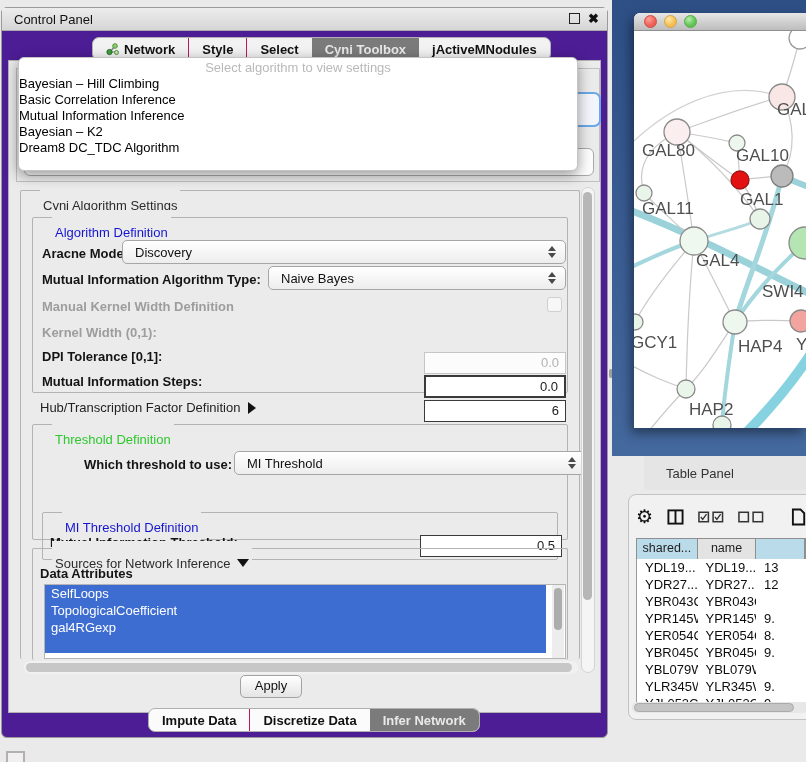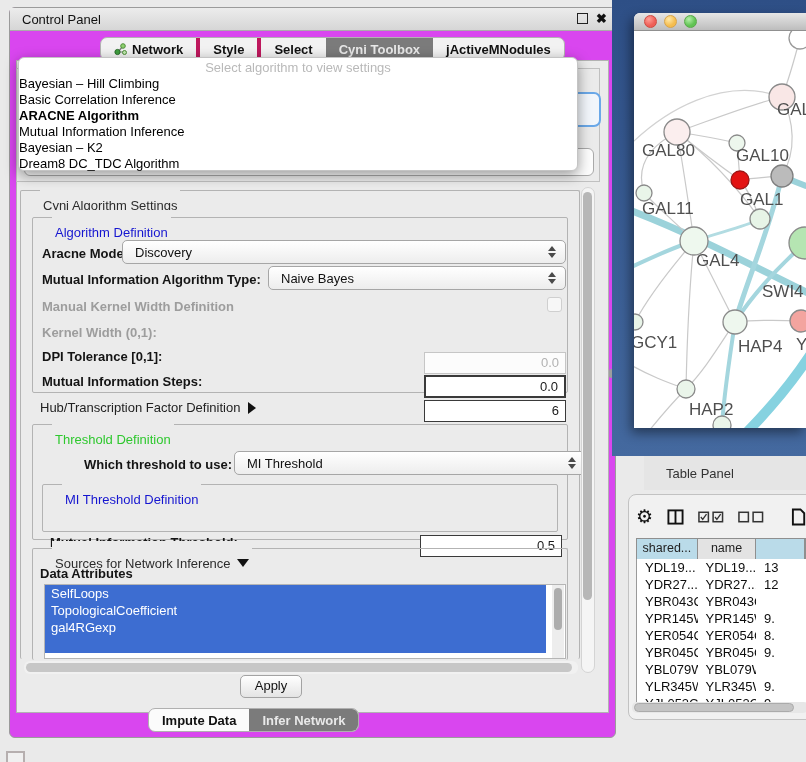--- a/index.html
+++ b/index.html
@@ -1,34 +1,34 @@
 <!DOCTYPE html>
 <html><head>
 <meta charset="utf-8">
 <style>
   html,body{margin:0;padding:0;}
   #app{position:relative;width:806px;height:762px;overflow:hidden;background:#eaeaea;
        font-family:"Liberation Sans",sans-serif;font-size:13px;color:#1a1a1a;}
 
   
-  .cp-window{position:absolute;left:9px;top:7px;width:605px;height:729px;
-      background:#d946ef;border:1px solid #9b9b9b;border-radius:6px;}
+  .cp-window{position:absolute;left:1px;top:7px;width:605px;height:729px;
+      background:#4c1d95;border:1px solid #9b9b9b;border-radius:6px;}
   .cp-titlebar{position:absolute;left:0;top:0;right:0;height:22px;
       background:linear-gradient(#ececec,#d6d6d6);border-bottom:1px solid #ababab;
       display:flex;align-items:center;}
   .cp-title{margin-left:12px;font-size:13px;color:#111;}
   .cp-btns{position:absolute;right:8px;top:4px;display:flex;gap:8px;align-items:center;}
   .float-icon{width:9px;height:9px;border:1.6px solid #222;display:inline-block;}
   .close-icon{font-size:13px;font-weight:bold;color:#111;line-height:13px;}
 
   
   .tabbar{position:absolute;left:90px;top:29px;height:22px;display:flex;
       border:1px solid #b2b2b2;border-radius:7px;overflow:hidden;background:#f2f2f2;}
   .tab{display:flex;align-items:center;gap:5px;padding:0 13px;font-weight:bold;
-      font-size:13px;color:#111;border-left:4px solid #be185d;cursor:default;}
+      font-size:13px;color:#111;border-left:1px solid #be185d;cursor:default;}
   .tab:first-child{border-left:none;}
   .tab.sel{background:#7b7b7b;color:#e9e9e9;border-left:none;}
   .tab.sel + .tab{border-left:none;}
 
   .cp-content{position:absolute;left:6px;top:52px;width:591px;height:651px;
       background:#ebebeb;border:1px solid #b2b2b2;}
 
   
   .gbox{position:absolute;border:1px solid #b3b3b3;border-radius:2px;}
   .gbox > .legend{position:absolute;top:-8px;left:8px;background:#ebebeb;padding:15px 3px;
@@ -171,21 +171,20 @@
   <div class="bg-combo-focus"></div>
   <div class="bg-combo2">
     <span style="opacity:.0">gal-filtered.sif default node</span>
   </div>
 
   <div class="algo-pop">
     <div class="algo-prompt">Select algorithm to view settings</div>
     <div id="algo-items">
         <div class="algo-item">Bayesian – Hill Climbing</div>
         <div class="algo-item">Basic Correlation Inference</div>
-        <div class="algo-item sel">ARACNE Algorithm</div>
         <div class="algo-item">Mutual Information Inference</div>
         <div class="algo-item">Bayesian – K2</div>
         <div class="algo-item">Dream8 DC_TDC Algorithm</div>
       </div>
   </div>
 
   <div class="gbox" style="left:20px;top:190px;width:558px;height:468px;border-bottom:none;">
     <span class="legend">Cyni Algorithm Settings</span>
   </div>
 
@@ -225,21 +224,21 @@
     <span class="legend green">Threshold Definition</span>
   </div>
   <div class="lbl" style="left:84px;top:457px;">Which threshold to use:</div>
   <div class="combo" style="left:234px;top:451px;width:352px;">
     <span class="val">MI Threshold</span>
     <span class="spin">
         <i class="up"></i>
         <i class="dn"></i>
       </span>
   </div>
-  <div class="gbox" style="left:42px;top:484px;width:514px;height:46px;">
+  <div class="gbox" style="left:42px;top:512px;width:514px;height:46px;">
     <span class="legend blue">MI Threshold Definition</span>
   </div>
   <div class="lbl" style="left:50px;top:509px;margin-top:26px;">Mutual Information Threshold:</div>
   <div class="field" style="left:420px;top:503px;width:142px;">0.5</div>
 
   <div class="gbox" style="left:32px;top:548px;width:534px;height:111px;border-bottom:none;">
     <span class="legend"><span>Sources for Network Inference</span><span class="down-arrow"></span></span>
   </div>
   <div class="lbl" style="left:40px;top:566px;">Data Attributes</div>
   <div class="attr-list">
@@ -258,20 +257,21 @@
       <div class="thumb"></div>
     </div>
   <div class="hsb">
       <div class="thumb"></div>
     </div>
 
   <div class="apply-btn">Apply</div>
 
   <div class="bottom-tabbar" id="bottom-tabbar">
       <span class="tab">Impute Data</span>
+      <span class="tab">Discretize Data</span>
       <span class="tab sel">Infer Network</span>
     </div>
 
   <div class="mini-square"></div>
   <div class="splitter-dot"></div>
 
   <div class="desktop"></div>
   <div class="net-window">
     <div class="net-titlebar">
       <span class="light red"></span>

